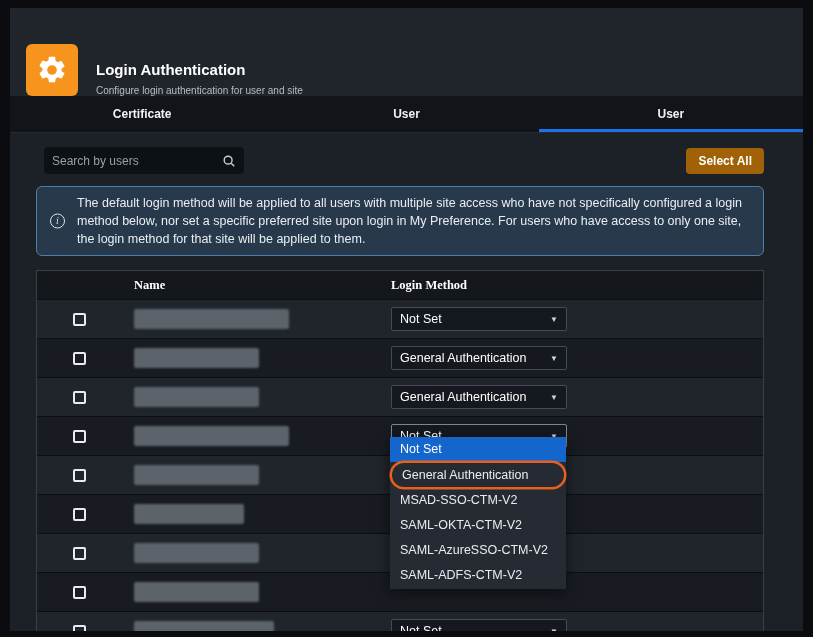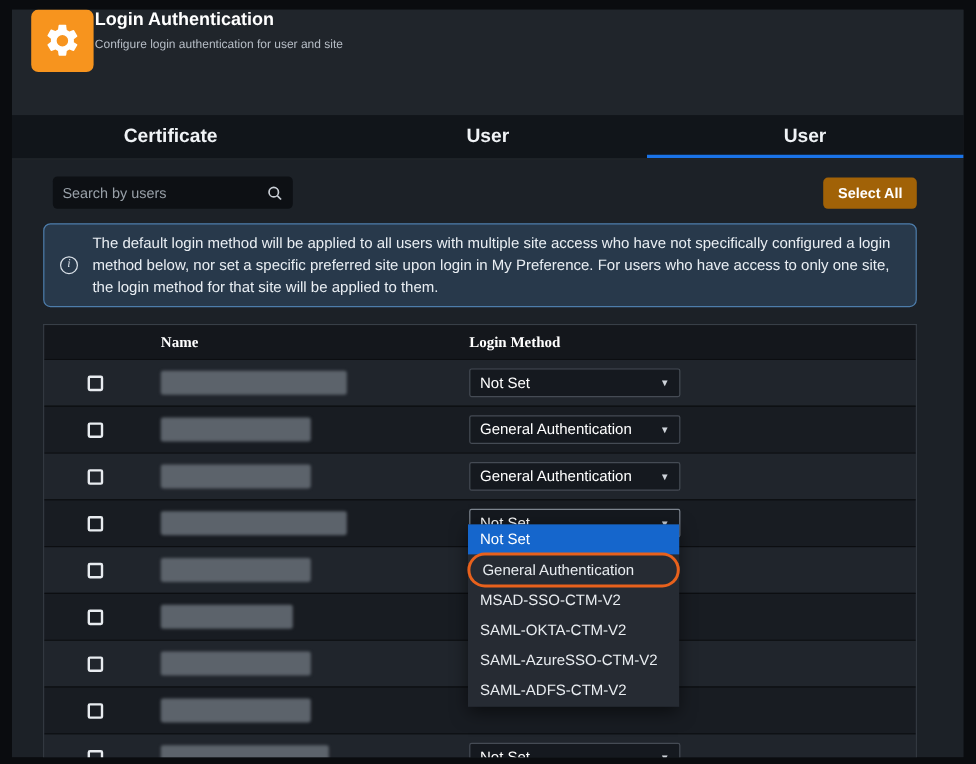--- a/index.html
+++ b/index.html
@@ -3,28 +3,28 @@
 <meta charset="utf-8">
 <style>
   * { margin:0; padding:0; box-sizing:border-box; }
   html,body { background:#07090c; }
   body { font-family:"Liberation Sans", sans-serif; }
 
   .page { position:relative; width:813px; height:637px; background:#0a0c0f; overflow:hidden; }
   .panel { position:absolute; left:10px; right:10px; top:8px; bottom:6px; background:#1c2127; overflow:hidden; }
 
   
-  .hdr { height:88px; background:#20252b; display:flex; align-items:flex-start; gap:1px; padding:0 16px; }
+  .hdr { height:88px; background:#20252b; display:flex; align-items:flex-end; gap:18px; padding:0 16px; }
   .gear-badge { width:52px; height:52px; border-radius:6px; background:#f7941e; display:flex; align-items:center; justify-content:center; flex:0 0 auto; }
   .hdr-title { font-size:15px; font-weight:bold; color:#ffffff; margin-bottom:7px; }
   .hdr-sub { font-size:10px; color:#b6bdc6; }
 
   
   .tabs { height:37px; background:#11151a; display:flex; border-bottom:1px solid #262b31; }
-  .tab { flex:1; display:flex; align-items:center; justify-content:center; color:#f0f3f6; font-size:16px; font-weight:600; cursor:pointer; }
+  .tab { flex:1; display:flex; align-items:center; justify-content:center; color:#f0f3f6; font-size:12px; font-weight:600; cursor:pointer; }
   .tab.active { box-shadow: inset 0 -3px 0 #1a73e8; }
 
   
   .content { padding:10px 39px 0 26px; }
   .toolbar { display:flex; justify-content:space-between; align-items:center; margin:4px 0 12px 0; }
   .search { margin-left:8px; width:200px; height:27px; background:#0d1014; border-radius:4px; display:flex; align-items:center; padding:0 8px; }
   .search input { flex:1; min-width:0; background:transparent; border:none; outline:none; color:#c6ccd3; font-size:12px; font-family:"Liberation Sans", sans-serif; }
   .search input::placeholder { color:#98a0a8; opacity:1; }
   .btn-select-all { background:#a16207; color:#ffffff; font-size:12px; font-weight:bold; border:none; border-radius:4px; padding:6px 12px; cursor:pointer; font-family:"Liberation Sans", sans-serif; }
 

